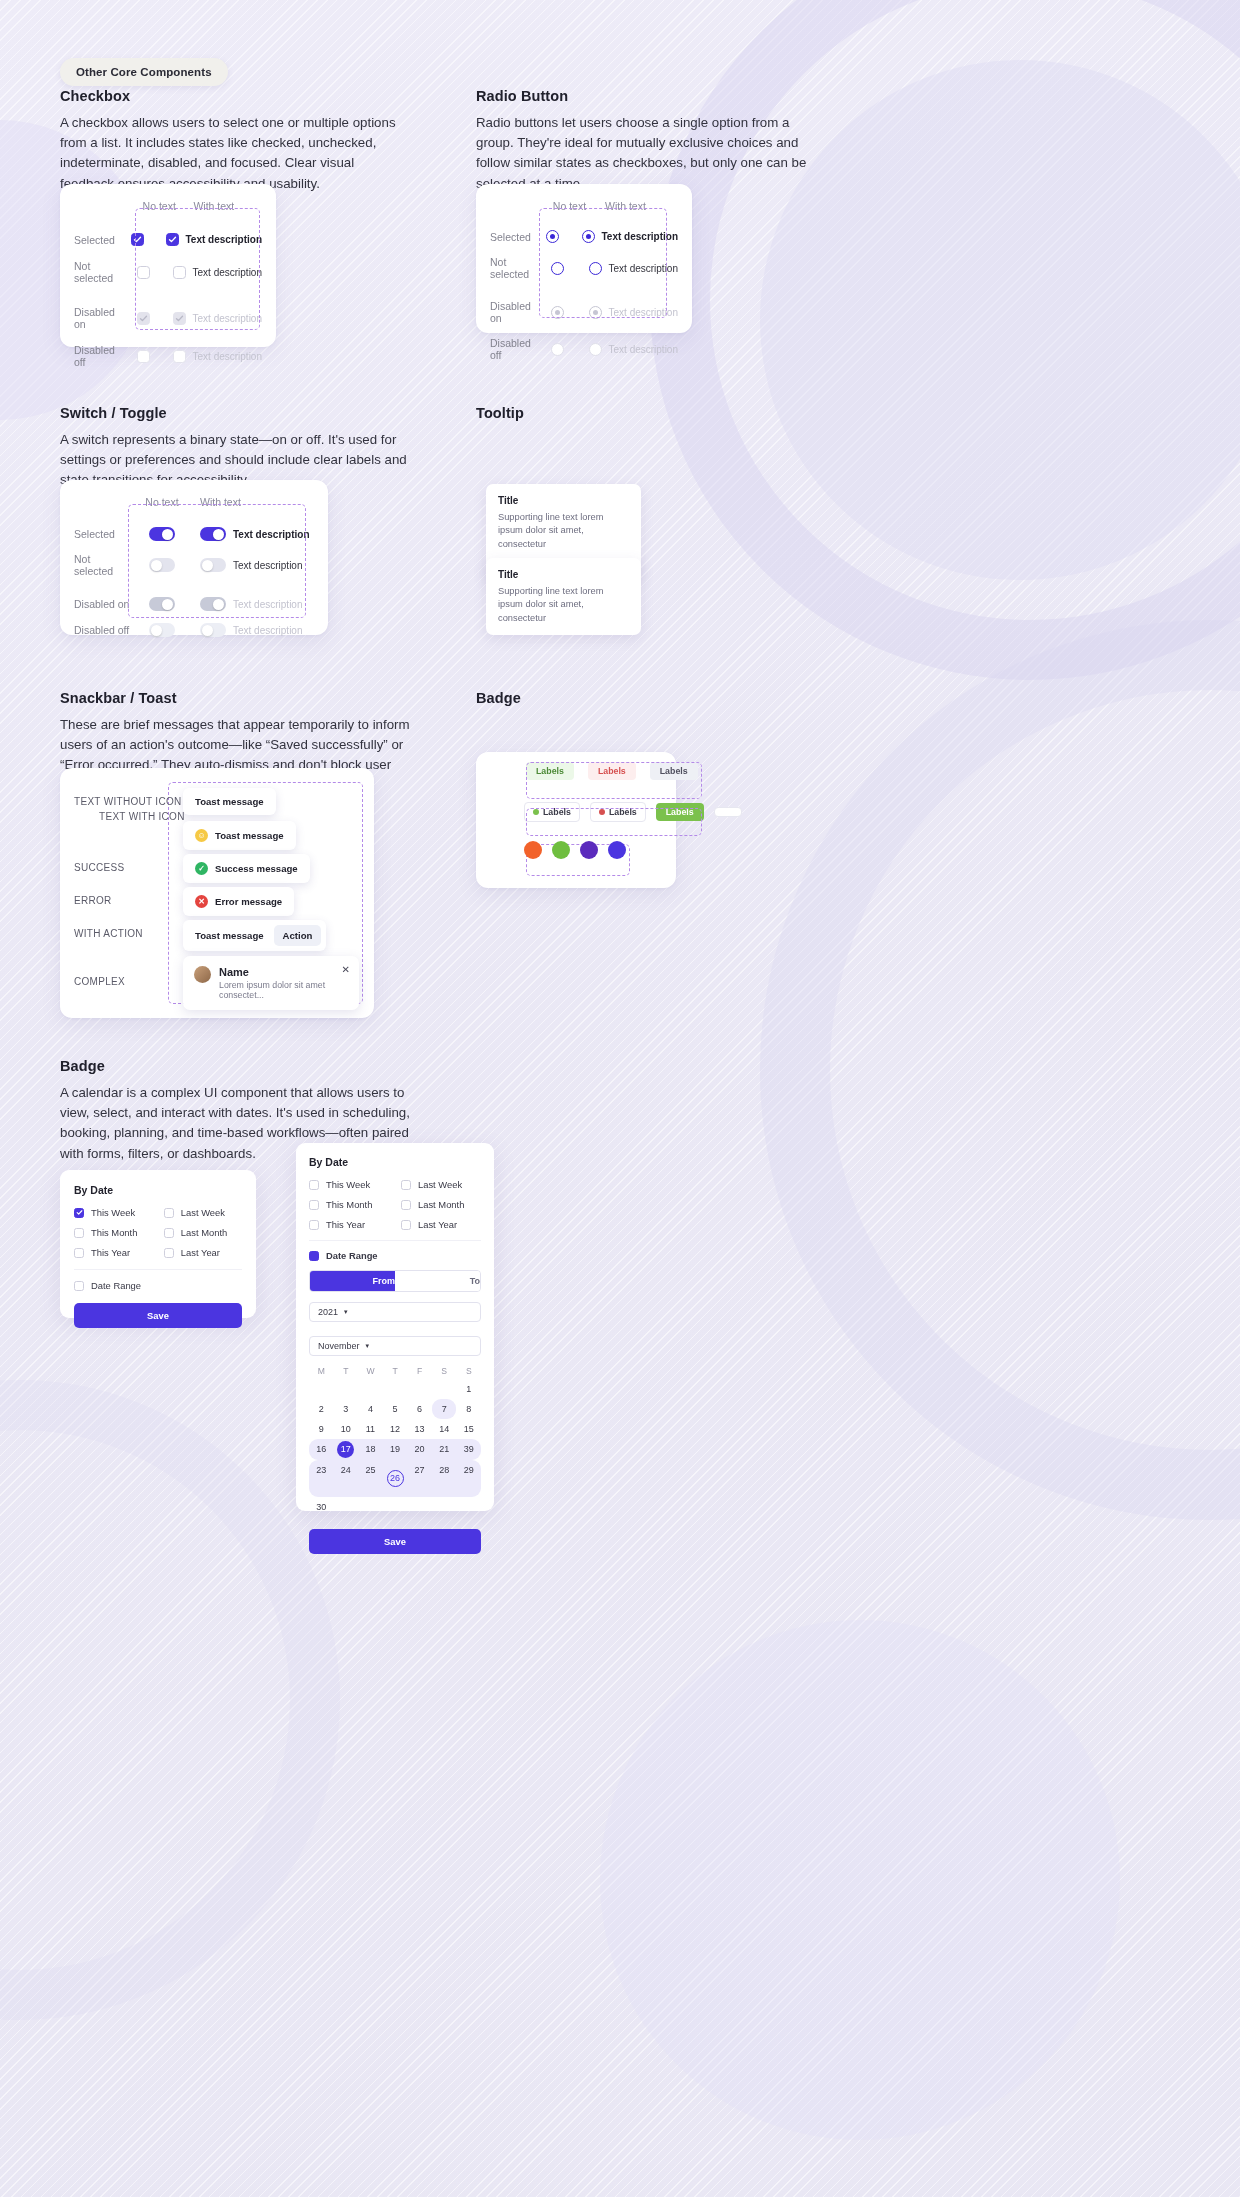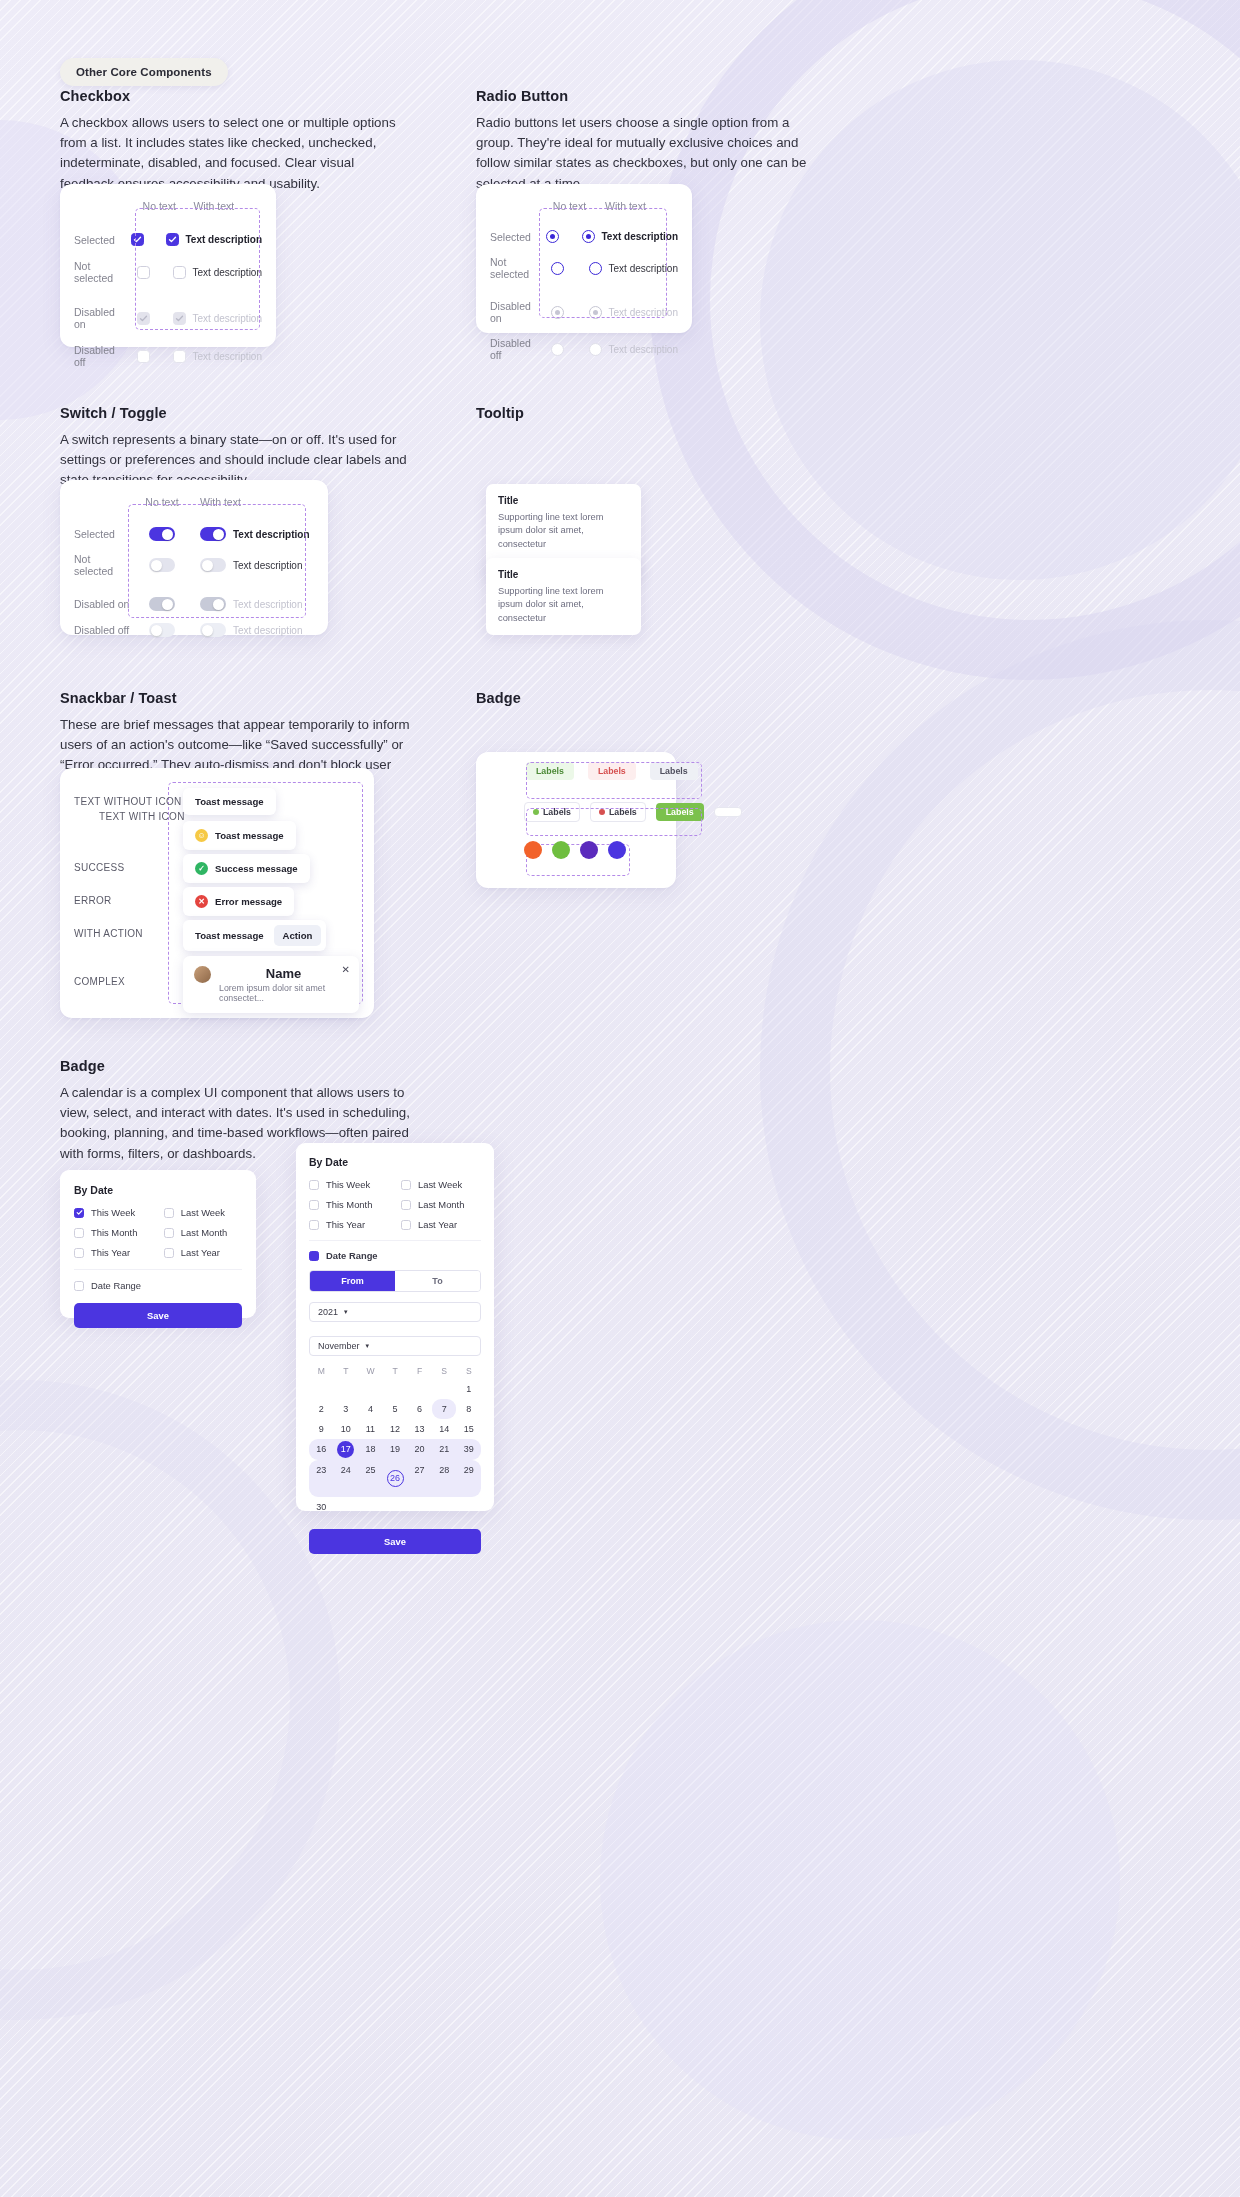--- a/index.html
+++ b/index.html
@@ -88,21 +88,21 @@
   .tip .t-body { font-size:9.3px; color:#6e6e80; line-height:1.45; }
   .tip .t-acts { margin-top:9px; display:flex; gap:18px;}
   .tip .t-act { font-size:9.3px; color:#4b35e0; font-weight:600;}
 
   
   .snk-label { font-size:10px; color:#5a5a68; letter-spacing:.3px; }
   .toast { background:#fff; border-radius:6px; box-shadow:0 3px 10px rgba(90,80,150,.16); display:flex; align-items:center; gap:7px; padding:8px 12px; font-size:9.6px; font-weight:700; color:#22222d; }
   .toast .dotic { width:13px;height:13px;border-radius:50%; display:flex;align-items:center;justify-content:center; font-size:8px;color:#fff;}
   .act-chip { background:#eef0f7; border-radius:5px; padding:5px 9px; font-size:9.6px; font-weight:700; color:#22222d; }
   .complex { background:#fff; border-radius:7px; box-shadow:0 3px 12px rgba(90,80,150,.16); padding:10px 11px; width:176px; position:relative;}
-  .complex .nm { font-size:13px; font-weight:700; color:#22222d;text-align:center; }
+  .complex .nm { font-size:11px; font-weight:700; color:#22222d; }
   .complex .ds { font-size:8.8px; color:#7b7b8c; margin-top:2px;}
   .avatar { width:17px;height:17px;border-radius:50%;background:linear-gradient(135deg,#c9a07a,#8d6748); flex:none;}
 
   
   .lab { border-radius:4px; font-size:8.8px; font-weight:600; padding:4px 10px; }
   .lab-dot { border-radius:4px; font-size:8.8px; font-weight:600; padding:4px 8px; display:flex; align-items:center; gap:4px;}
   .lab-dot .dt { width:6px;height:6px;border-radius:50%; }
   .gear { width:18px;height:18px;border-radius:50%; display:inline-block; position:relative;}
 
   
@@ -110,21 +110,21 @@
   .cal h3 { font-size:10.5px; font-weight:700; color:#22222d; }
   .crow { display:flex; align-items:center; gap:7px; }
   .crow span { font-size:9.4px; color:#3a3a47; }
   .ccb { width:10px;height:10px;border-radius:2.5px;border:1.2px solid #cfcfdd;background:#fff;flex:none; display:flex;align-items:center;justify-content:center;}
   .ccb.on { background:#4b35e0;border-color:#4b35e0; }
   .ccb.sq { background:#4b35e0;border-color:#4b35e0;}
   .ccb svg{width:7px;height:7px;display:block;}
   .seg { display:flex; border-radius:4px; overflow:hidden; border:1px solid #e2e2ee; }
   .seg .s1 { background:#4b35e0; color:#fff; }
   .seg .s2 { background:#fff; color:#6b6b7c; }
-  .seg div { flex:1; text-align:center; font-size:9px; font-weight:600; padding:5px 0; }
+  .seg div { flex:1; text-align:right; font-size:9px; font-weight:600; padding:5px 0; }
   .selbox { border:1px solid #e2e2ee; border-radius:4px; font-size:9px; color:#3a3a47; padding:4px 8px; display:flex; align-items:center; gap:6px;}
   .dows { display:flex; }
   .dows div { flex:1; text-align:center; font-size:8.6px; color:#9a9aaa; }
   .week { display:flex; }
   .week div { flex:1; text-align:center; font-size:9px; color:#3a3a47; padding:5px 0; position:relative;}
   .day-sel { background:#4b35e0; color:#fff !important; border-radius:50%; width:17px;height:17px; line-height:17px; margin:0 auto; padding:0 !important;}
   .day-ring { border:1.5px solid #4b35e0; color:#4b35e0 !important; border-radius:50%; width:17px;height:17px;line-height:14px; margin:8px auto; padding:0 !important;}
   .wk-hl { background:#eceafb; border-radius:9px; }
   .savebtn { background:#4b35e0; color:#fff; font-size:9.4px; font-weight:600; text-align:center; border-radius:5px; padding:7px 0; }
 </style>

